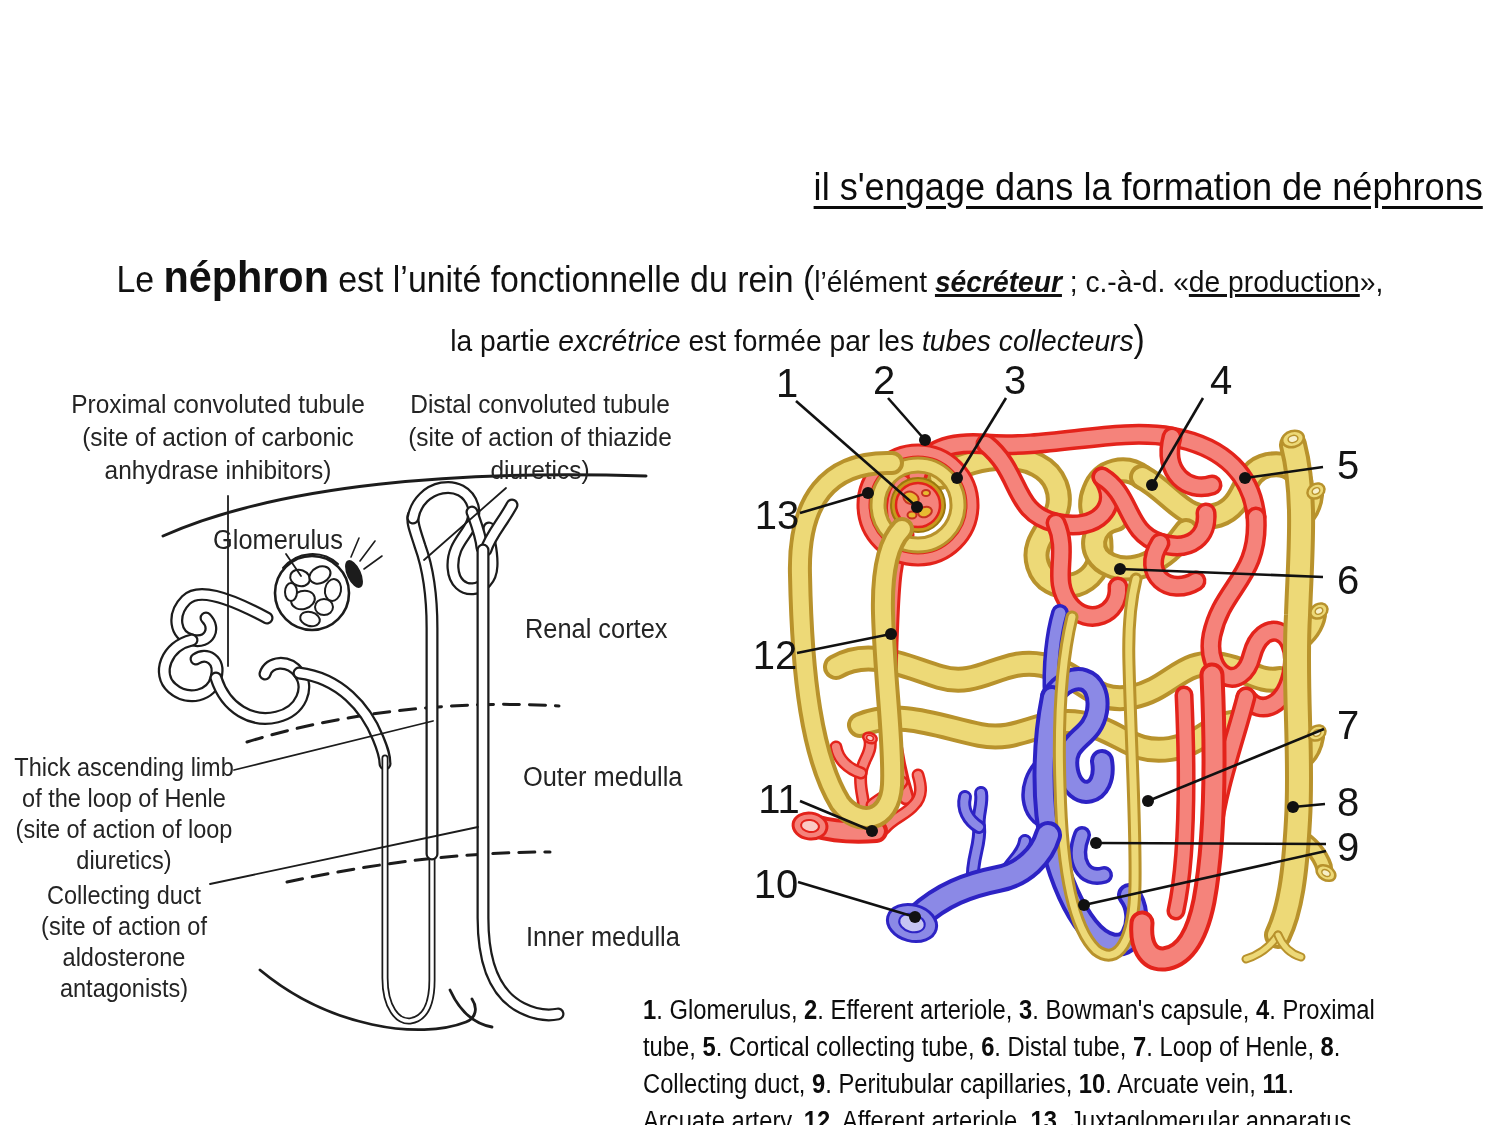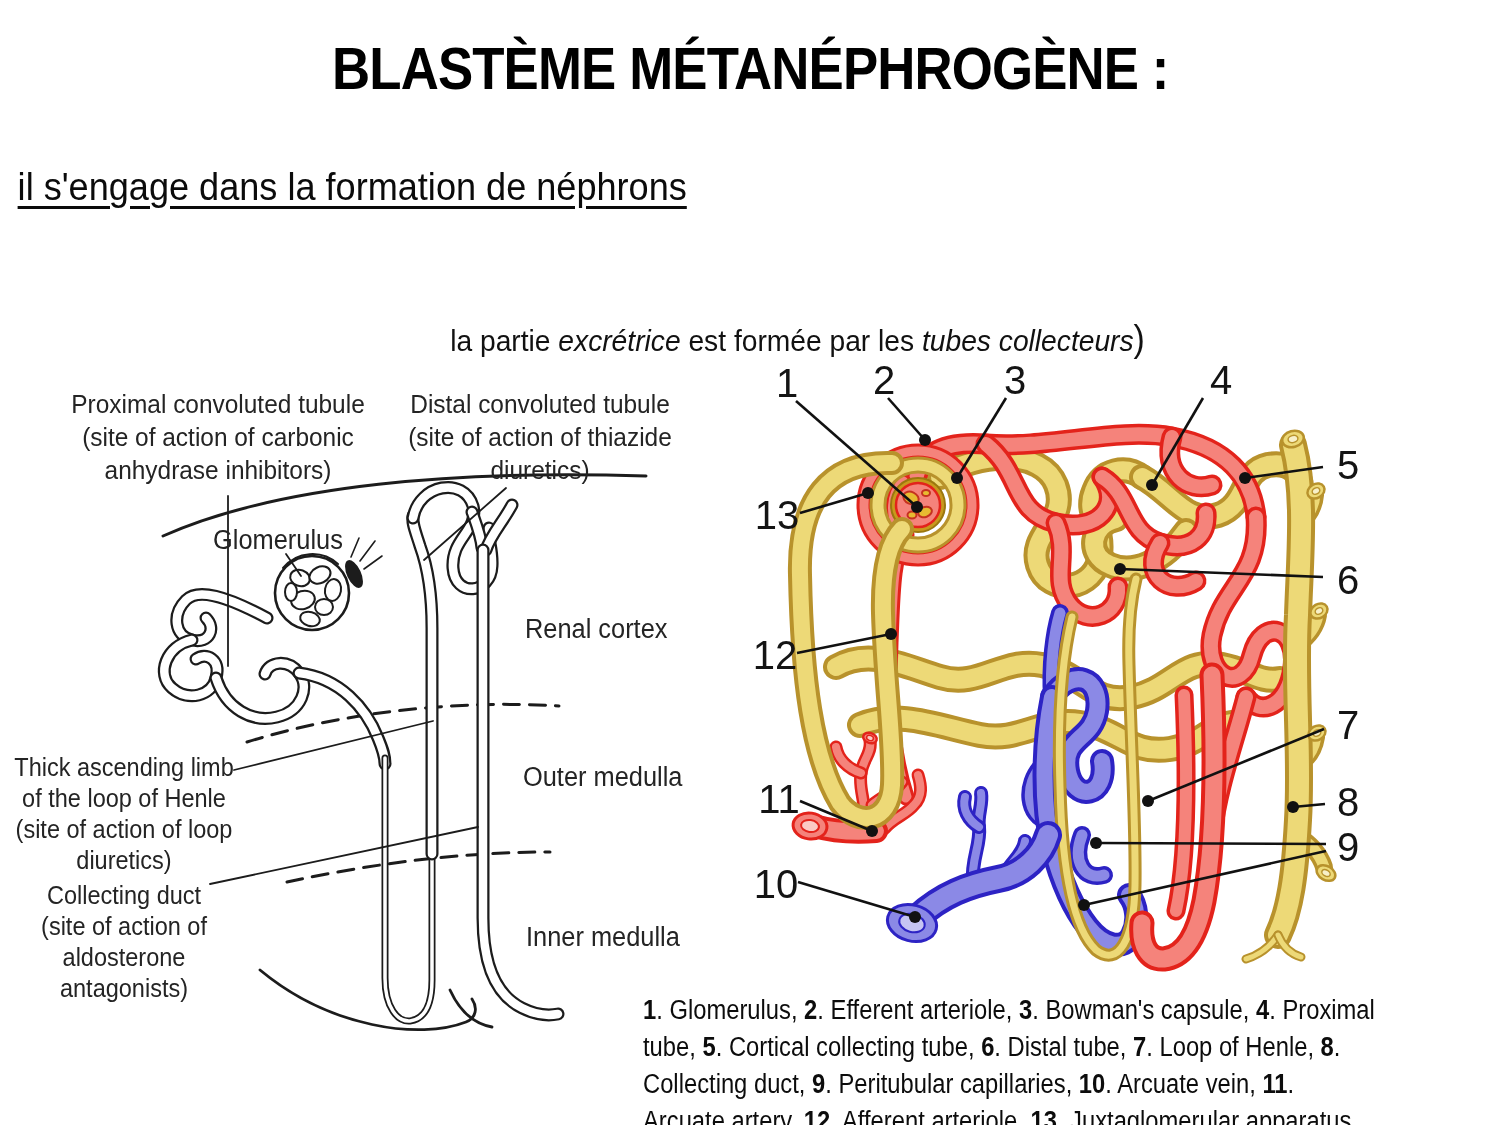--- a/index.html
+++ b/index.html
@@ -4,21 +4,21 @@
 <style>
   html,body{margin:0;padding:0;background:#fff;overflow:hidden;}
   .slide{position:relative;width:1500px;height:1125px;background:#ffffff;
          font-family:"Liberation Sans",sans-serif;color:#111;}
   
   .title{position:absolute;left:0;top:34px;width:100%;text-align:center;margin:0;}
   .title>span{display:inline-block;font-size:60px;font-weight:700;letter-spacing:-1px;
               transform:scaleX(.88);color:#000;}
   .sub1{position:absolute;left:0;top:116px;width:100%;text-align:center;}
   .sub1>span{display:inline-block;font-size:38px;transform:scaleX(.95);color:#0b0b0b;}
-  .sub2{position:absolute;left:0;top:166px;width:100%;text-align:left;}
+  .sub2{position:absolute;left:0;top:166px;width:100%;text-align:right;}
   .sub2>span{display:inline-block;font-size:38px;transform:scaleX(.95);
              text-decoration:underline;text-underline-offset:6px;color:#0b0b0b;}
   .intro{position:absolute;left:0;width:100%;text-align:center;}
   .intro>span.rich{display:inline-block;transform:scaleX(.94);white-space:nowrap;}
   .intro.l1{top:252px;font-size:36px;}
   .intro.l2{top:318px;font-size:36px;margin-left:48px;}
   .seg-nb{font-size:44px;font-weight:700;}
   .seg-sm{font-size:30px;}
   .seg-smbiu{font-size:30px;font-weight:700;font-style:italic;text-decoration:underline;}
   .seg-smu{font-size:30px;text-decoration:underline;}
@@ -82,23 +82,23 @@
   .vbi{stroke:var(--c-vein);stroke-width:8px;}
   .tube{fill:none;stroke-linecap:round;stroke-linejoin:round;}
   .lead{stroke:#111;stroke-width:2.6px;fill:none;}
   .dot{fill:#111;}
 </style>
 </head>
 <body>
 
 <div class="slide">
 
-  <h1 class="title"><span>BLASTÈME MÉTANÉPHROGÈNE :</span></h1>
   <div class="sub2"><span>il s'engage dans la formation de néphrons</span></div>
 
+  <div class="intro l1"><span class="rich"><span>Le </span><span class="seg-nb">néphron</span><span> est l’unité fonctionnelle du rein (</span><span class="seg-sm">l’élément </span><span class="seg-smbiu">sécréteur</span><span class="seg-sm"> ; c.-à-d. «</span><span class="seg-smu">de production</span><span class="seg-sm">»,</span></span></div>
   <div class="intro l2"><span class="rich"><span class="seg-sm">la partie </span><span class="seg-smi">excrétrice</span><span class="seg-sm"> est formée par les </span><span class="seg-smi">tubes collecteurs</span><span>)</span></span></div>
 
   <div class="fig-left">
     <svg width="680" height="690" viewBox="0 0 680 690">
       <defs>
         <path id="lp1" d="M 247,240 C 206,218 178,210 166,222 C 152,236 154,258 172,262 C 190,266 196,250 186,240"></path>
         <path id="lp2" d="M 172,262 C 146,268 136,296 152,310 C 168,324 192,318 196,300 C 201,281 186,274 176,281"></path>
         <path id="lp3" d="M 196,300 C 206,331 232,345 257,339 C 282,333 290,309 279,295 C 268,281 249,283 245,296"></path>
         <path id="lp4" d="M 279,295 C 320,300 346,330 358,360 C 363,372 365,378 365,386"></path>
         <path id="lhd" d="M 365,380 L 365,600 C 365,630 378,644 390,643 C 404,641 412,628 412,602 L 412,480"></path>

